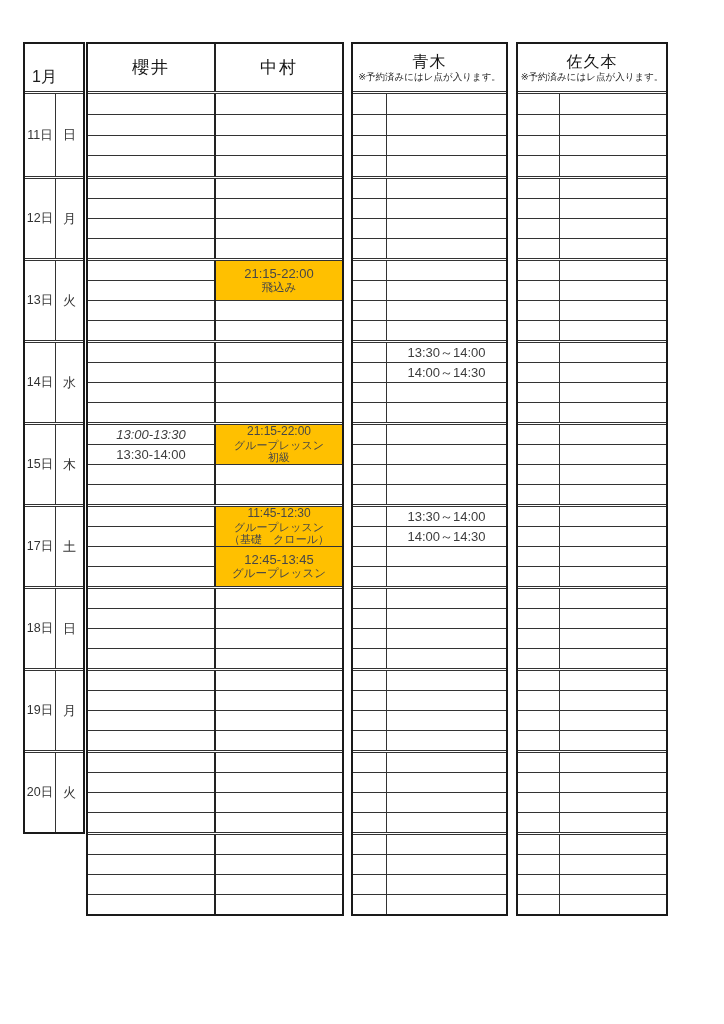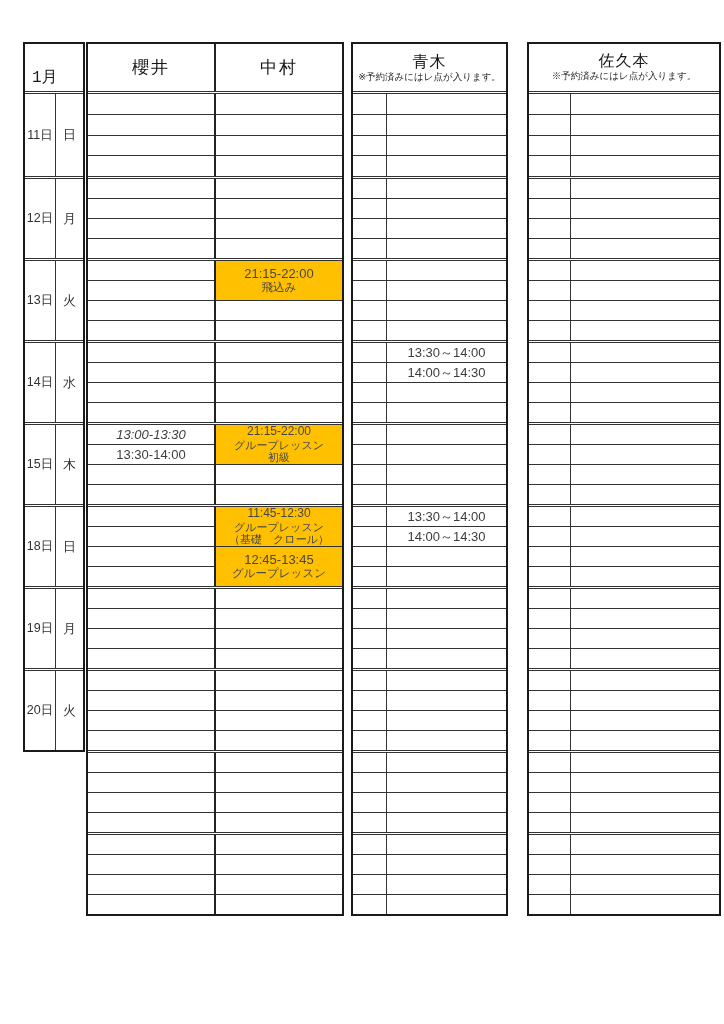--- a/index.html
+++ b/index.html
@@ -9,24 +9,24 @@
     color:#3c3c3c;
   }
   .page{position:relative;width:724px;height:1024px;background:#fff;overflow:hidden;}
 
   .schedule{display:flex;align-items:flex-start;margin:42px 0 0 23px;}
 
   .sec{border:2px solid #1a1a1a;box-sizing:border-box;background:#fff;}
   .sec-date{width:62px;}
   .sec-main{width:258px;margin-left:1px;}
   .sec-aoki{width:157px;margin-left:7px;}
-  .sec-saku{width:194px;margin-left:19px;font-family:Liberation Mono, monospace;}
+  .sec-saku{width:152px;margin-left:8px;}
 
   .hdr{height:50px;box-sizing:border-box;border-bottom:3px double #333;}
-  .hdr.month{display:flex;align-items:flex-end;padding:0 0 3px 7px;font-size:16px;color:#1c1c1c;font-family:Liberation Mono, monospace;}
+  .hdr.month{display:flex;align-items:flex-end;padding:0 0 3px 7px;font-size:16px;color:#1c1c1c;}
   .hdr.two{display:flex;}
   .hdr.two .namecell{flex:1 1 0;display:flex;align-items:center;justify-content:center;
     font-size:17px;color:#151515;letter-spacing:2px;}
   .hdr.two .namecell + .namecell{border-left:2px solid #222;}
   .hdr.noted{display:flex;flex-direction:column;align-items:center;justify-content:center;}
   .iname{font-size:16px;line-height:1.15;color:#151515;letter-spacing:1px;}
   .inote{font-size:9.5px;line-height:1.2;color:#242424;white-space:nowrap;}
 
   .block{height:82px;display:flex;box-sizing:border-box;}
   .block + .block{border-top:3px double #333;}
@@ -76,20 +76,24 @@
           </div>
           <div class="block">
             <div class="datecell">14日</div>
             <div class="weekcell">水</div>
           </div>
           <div class="block">
             <div class="datecell">15日</div>
             <div class="weekcell">木</div>
           </div>
           <div class="block">
+            <div class="datecell">17日</div>
+            <div class="weekcell">土</div>
+          </div>
+          <div class="block">
             <div class="datecell">18日</div>
             <div class="weekcell">日</div>
           </div>
           <div class="block">
             <div class="datecell">19日</div>
             <div class="weekcell">月</div>
           </div>
           <div class="block">
             <div class="datecell">20日</div>
             <div class="weekcell">火</div>

